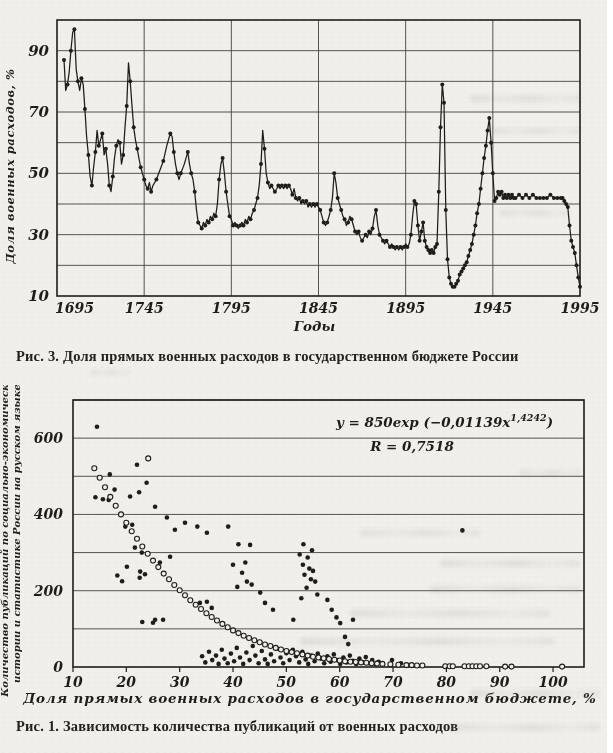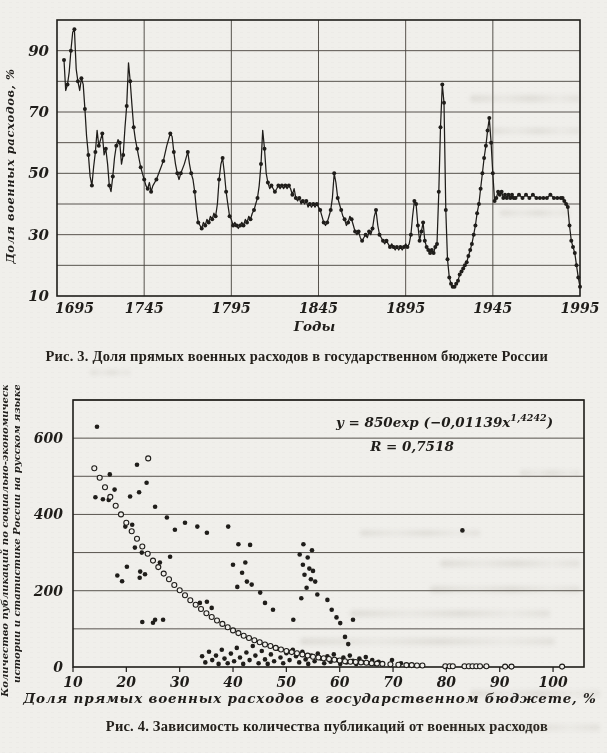--- a/index.html
+++ b/index.html
@@ -7,21 +7,21 @@
     position:relative;width:607px;height:753px;overflow:hidden;
     background:#f0efeb;
     font-family:"Liberation Serif", serif;
   }
   #grain{
     position:absolute;inset:0;pointer-events:none;opacity:.45;
     background-image:radial-gradient(rgba(60,55,45,.05) 1px, transparent 1.2px);
     background-size:7px 5px;
   }
   .caption{
-    position:absolute;left:8px;width:540px;text-align:right;
+    position:absolute;left:16px;width:540px;text-align:left;
     font-size:14.5px;font-weight:600;color:#24211c;letter-spacing:.2px;
   }
   #caption-fig3{top:348px;}
   #caption-fig4{top:718px;}
   .smudge{
     position:absolute;border-radius:4px;
     background:linear-gradient(90deg, rgba(120,112,98,.28), rgba(120,112,98,.10) 30%, rgba(120,112,98,.26) 55%, rgba(120,112,98,.08) 80%, rgba(120,112,98,.22));
     filter:blur(2.2px);opacity:.5;
   }
   svg{position:absolute;left:0;}
@@ -491,21 +491,21 @@
       <text x="499.7223382045929" y="302" text-anchor="middle" font-size="14" class="hand">90</text>
       <line x1="553.062630480167" y1="282" x2="553.062630480167" y2="287" stroke="#1f1d1a" stroke-width="1.2"></line>
       <text x="553.062630480167" y="302" text-anchor="middle" font-size="14" class="hand">100</text>
       <text x="336" y="42" font-size="13.5" class="hand"><tspan>y = 850exp (−0,01139x</tspan><tspan dy="-6" font-size="9.5">1,4242</tspan><tspan dy="6">)</tspan></text>
       <text x="412" y="66" text-anchor="middle" font-size="13.5" class="hand">R = 0,7518</text>
       <text x="310" y="318" text-anchor="middle" font-size="13.5" class="hand" letter-spacing="0.8">Доля  прямых  военных  расходов  в  государственном  бюджете, %</text>
       <text x="8" y="148.5" text-anchor="middle" font-size="10" class="hand" transform="rotate(-90 8 148.5)">Количество публикаций по социально-экономической</text>
       <text x="20" y="148.5" text-anchor="middle" font-size="10" class="hand" transform="rotate(-90 20 148.5)">истории и статистике России на русском языке</text>
     </svg>
 
-  <div class="caption" id="caption-fig4">Рис. 4. Зависимость количества публикаций от военных расходов</div>
+  <div class="caption" id="caption-fig4">Рис. 1. Зависимость количества публикаций от военных расходов</div>
 
   <div id="smudges">
       <div class="smudge" style="left: 470px; top: 95px; width: 110px; height: 7px;"></div>
       <div class="smudge" style="left: 488px; top: 128px; width: 92px; height: 6px;"></div>
       <div class="smudge" style="left: 500px; top: 210px; width: 70px; height: 6px;"></div>
       <div class="smudge" style="left: 440px; top: 560px; width: 140px; height: 7px;"></div>
       <div class="smudge" style="left: 430px; top: 586px; width: 150px; height: 7px;"></div>
       <div class="smudge" style="left: 350px; top: 610px; width: 200px; height: 7px;"></div>
       <div class="smudge" style="left: 300px; top: 638px; width: 255px; height: 7px;"></div>
       <div class="smudge" style="left: 470px; top: 690px; width: 130px; height: 7px;"></div>

